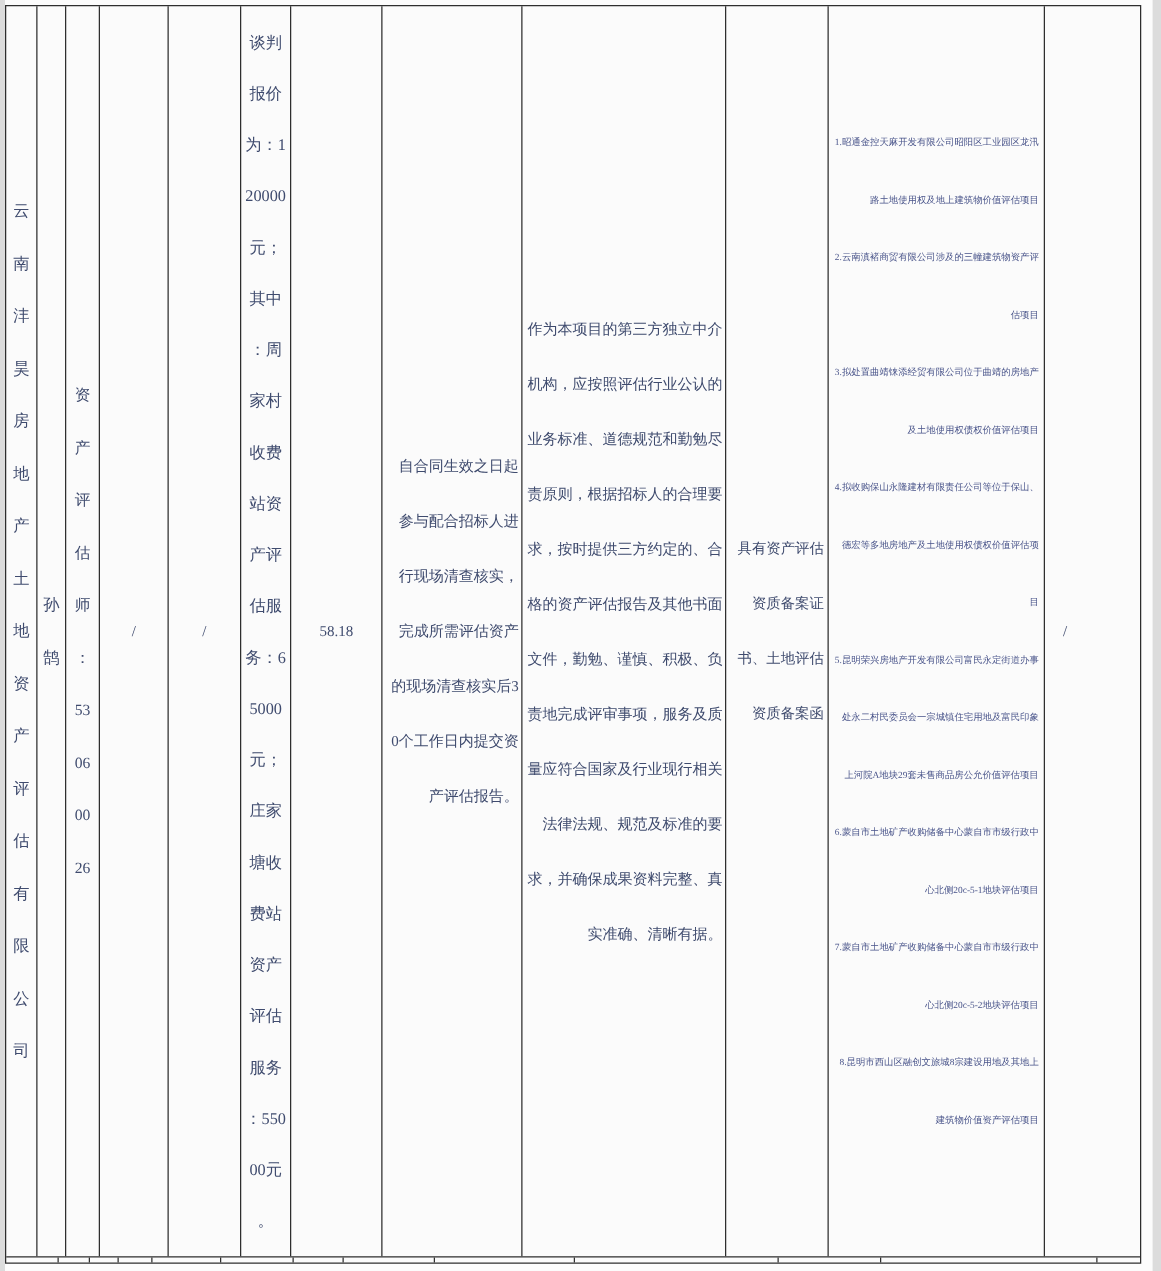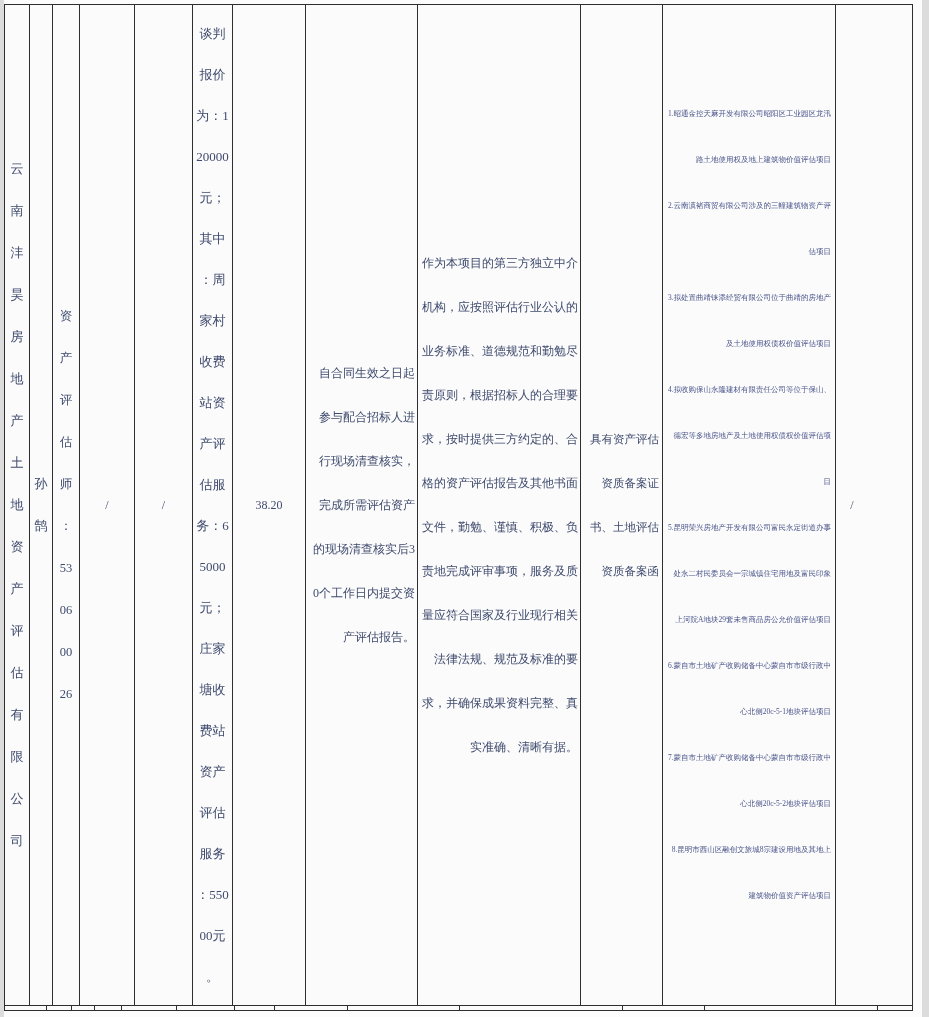--- a/index.html
+++ b/index.html
@@ -127,21 +127,21 @@
 费站
 资产
 评估
 服务
 ：550
 00元
 。</div>
     </div>
 
     <div class="cell c8">
-      <div class="cell-text v">38.20</div>
+      <div class="cell-text v">58.18</div>
     </div>
 
     <div class="cell c9">
       <div class="cell-text p">自合同生效之日起参与配合招标人进行现场清查核实，完成所需评估资产的现场清查核实后30个工作日内提交资产评估报告。</div>
     </div>
 
     <div class="cell c10">
       <div class="cell-text p">作为本项目的第三方独立中介机构，应按照评估行业公认的业务标准、道德规范和勤勉尽责原则，根据招标人的合理要求，按时提供三方约定的、合格的资产评估报告及其他书面文件，勤勉、谨慎、积极、负责地完成评审事项，服务及质量应符合国家及行业现行相关法律法规、规范及标准的要求，并确保成果资料完整、真实准确、清晰有据。</div>
     </div>
 

